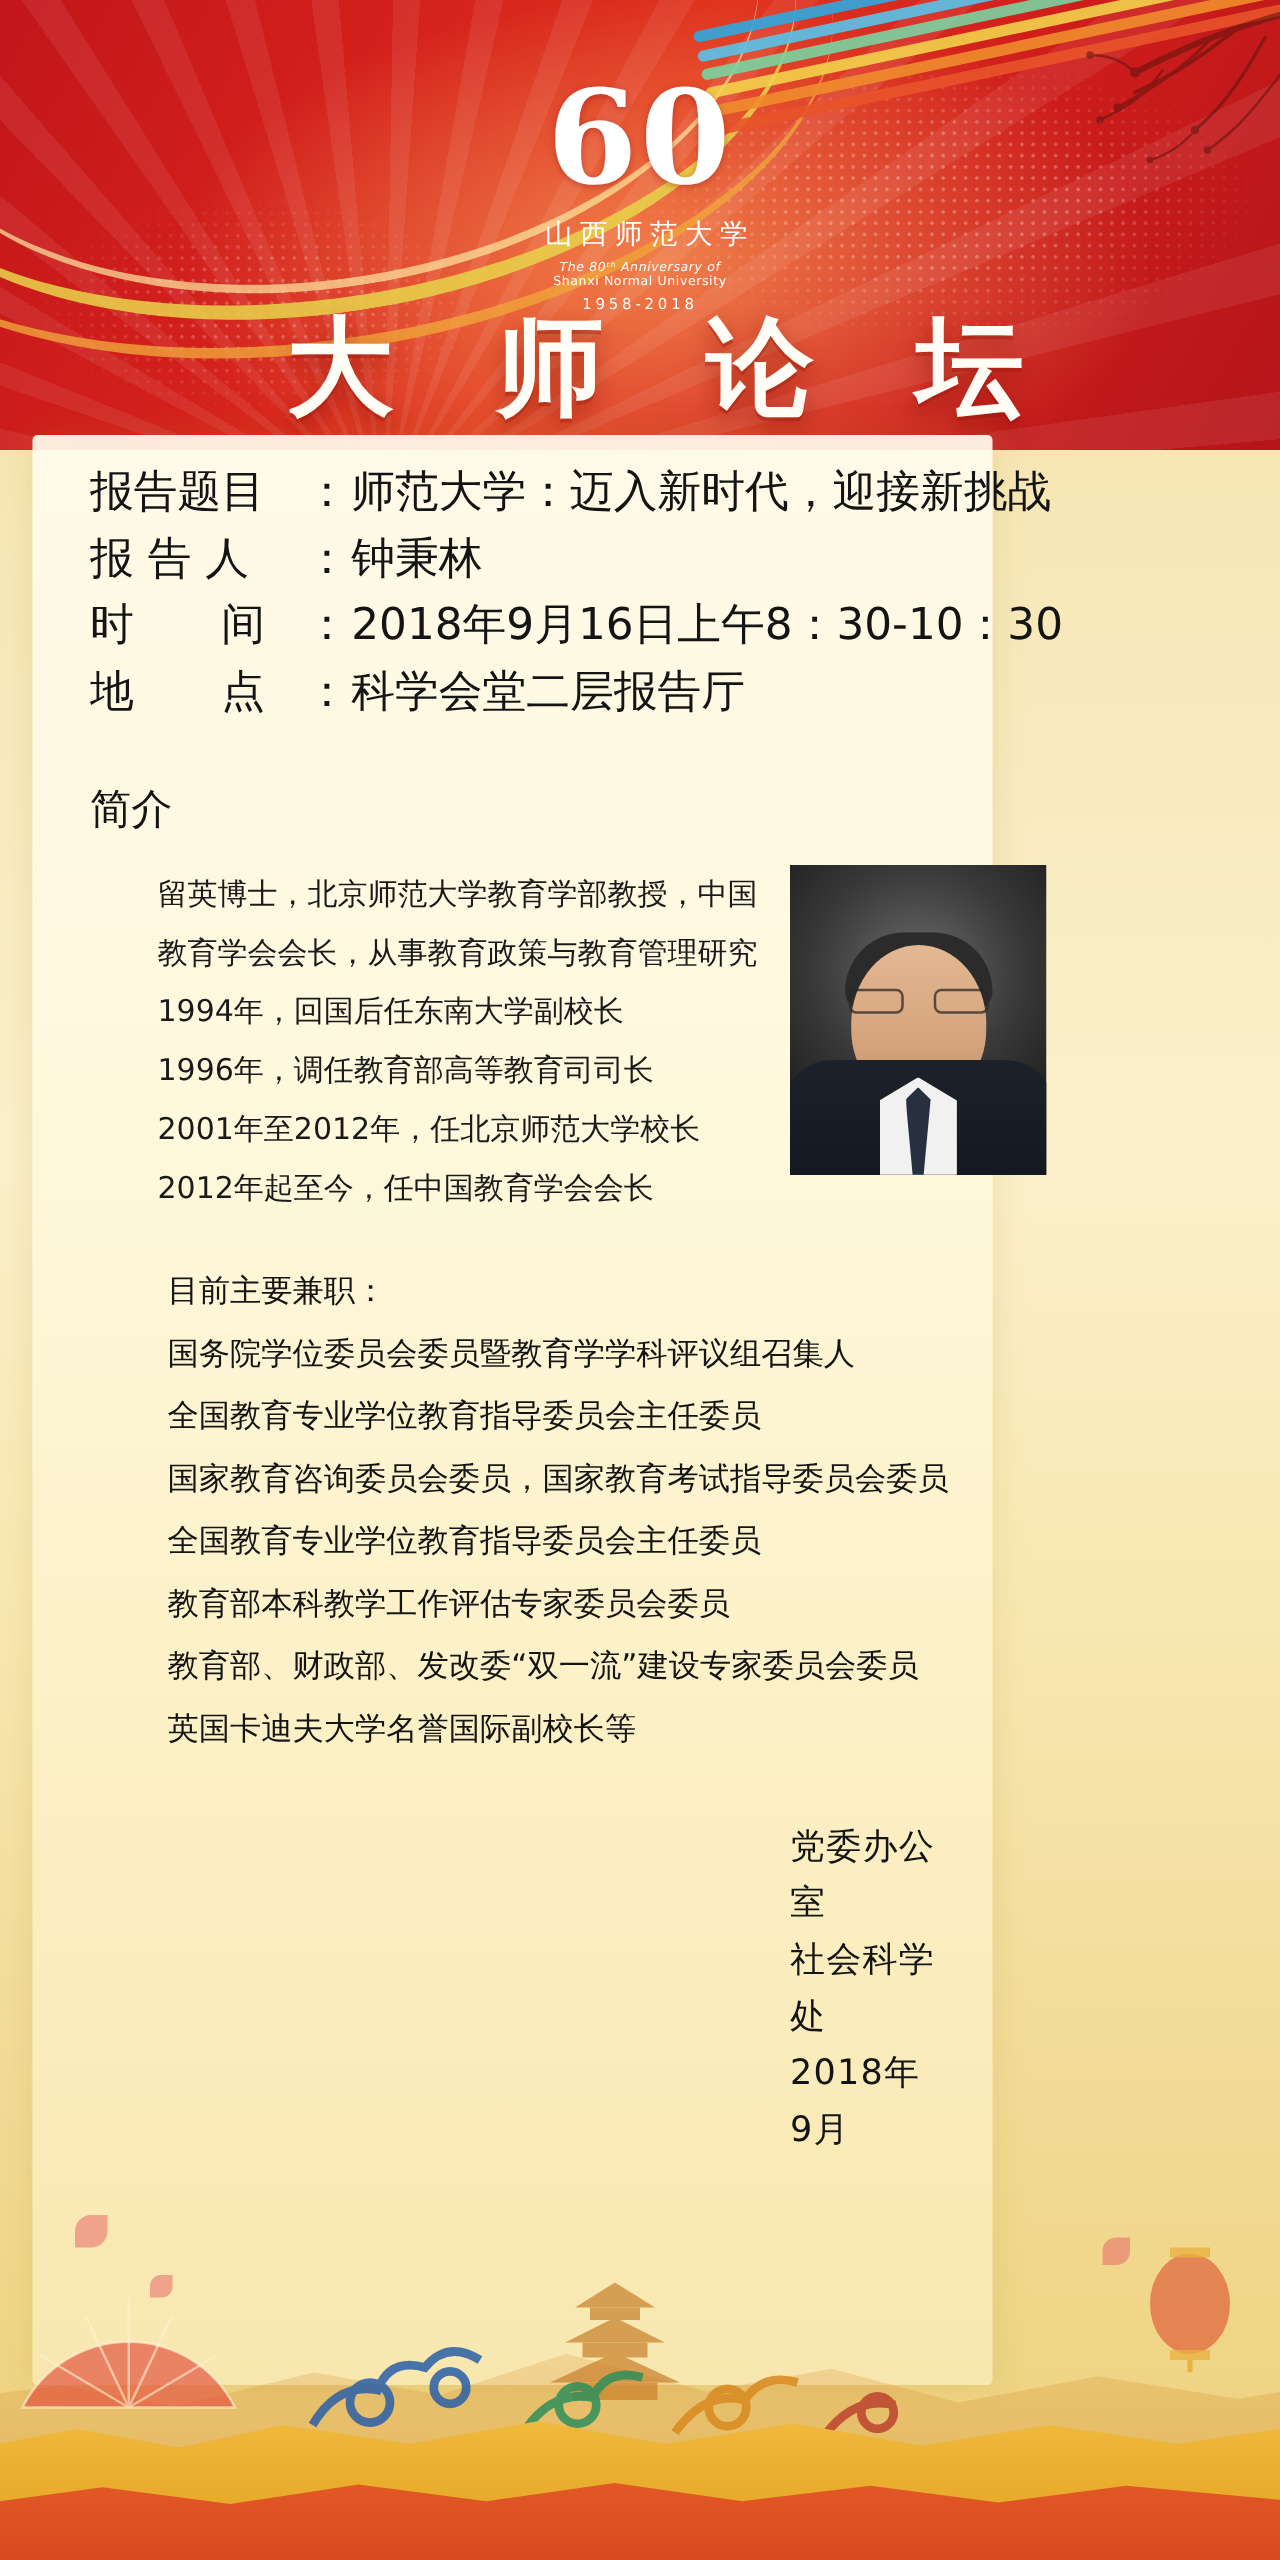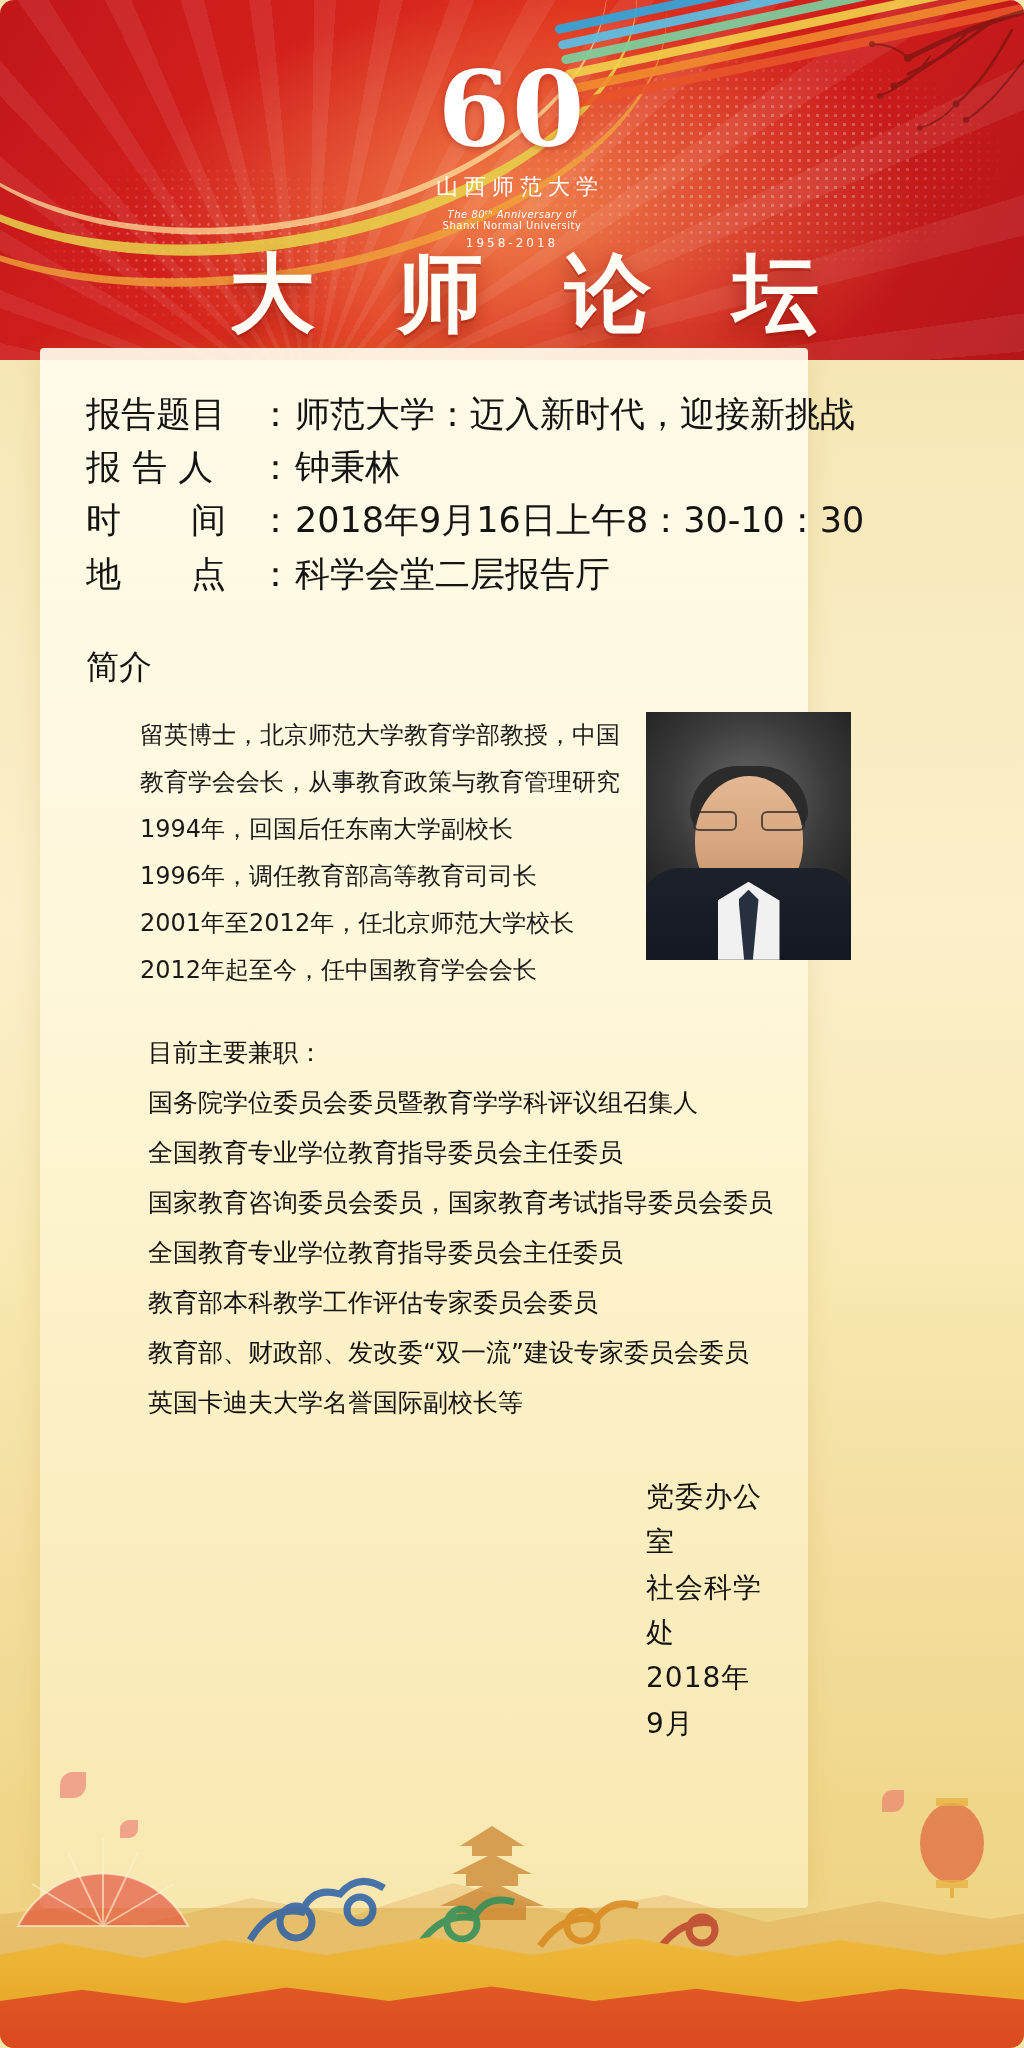--- a/index.html
+++ b/index.html
@@ -19,21 +19,20 @@
     overflow: hidden;
     background:
       linear-gradient(180deg,
         #f3e2a5 0%,
         #f7e9bb 25%,
         #fbf0cb 45%,
         #f8e8b2 62%,
         #f3dd9c 78%,
         #efd586 92%,
         #ecd07c 100%);
-    border-radius: 14px;
   }
 
   
   .banner {
     position: absolute;
     left: 0; top: 0;
     width: 1024px;
     height: 360px;
     overflow: hidden;
     background:
@@ -130,31 +129,31 @@
     text-indent: 26px;
     text-shadow:
       0 3px 0 rgba(150,20,10,.35),
       0 8px 18px rgba(120,10,0,.45);
     padding-left: 24px;
   }
 
   
   .card {
     position: absolute;
-    left: 40px; top: 348px;
+    left: 26px; top: 348px;
     width: 768px;
     height: 1560px;
     border-radius: 4px;
     background: linear-gradient(180deg,
       rgba(255,252,236,.92) 0%,
       rgba(255,250,226,.88) 30%,
       rgba(253,243,205,.84) 62%,
       rgba(250,236,186,.80) 100%);
     box-shadow: 0 0 26px rgba(180,140,40,.18);
-    padding: 40px 46px 0 46px;
+    padding: 20px 46px 0 46px;
     color: #1b1b1b;
   }
 
   .meta-row {
     display: flex;
     align-items: baseline;
     font-size: 35px;
     line-height: 1.52;
     color: #141414;
     white-space: nowrap;

